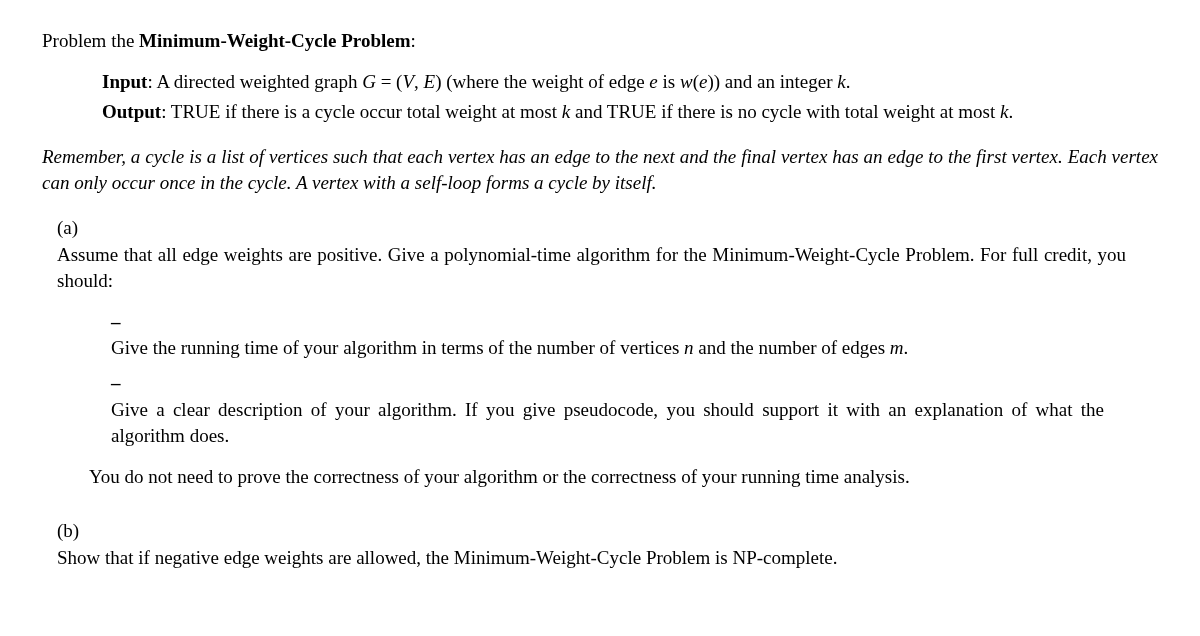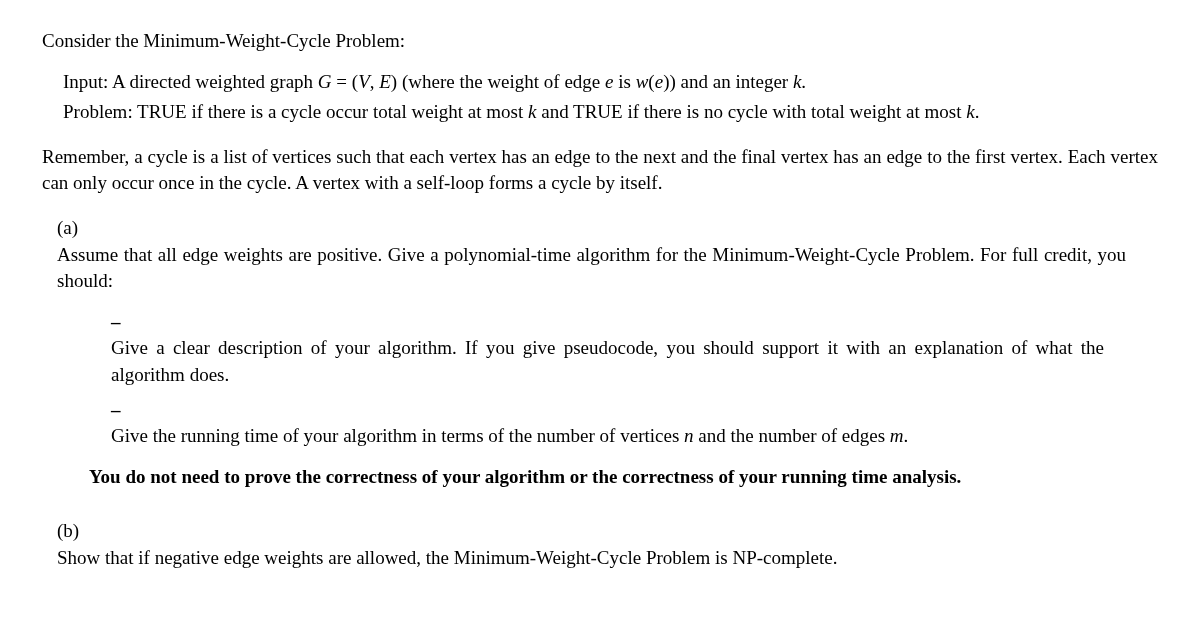--- a/index.html
+++ b/index.html
@@ -13,30 +13,31 @@
       line-height: 1.4;
       color: #000;
       background: #fff;
       padding: 28px 42px;
       width: 1200px;
     }
     .intro {
       margin-bottom: 14px;
     }
     .problem-def {
-      margin-left: 21px;
+      margin-left: 60px;
       margin-bottom: 18px;
     }
     .problem-def p {
       margin-bottom: 4px;
       text-align: justify;
     }
     .remember {
       margin-bottom: 18px;
       text-align: justify;
+      font-style: italic;
     }
     .part {
       margin-left: 15px;
       margin-bottom: 14px;
     }
     .part-label {
       display: inline-block;
       width: 28px;
       vertical-align: top;
     }
@@ -63,63 +64,63 @@
     }
     .bullet-text {
       display: inline-block;
       width: calc(100% - 22px);
       vertical-align: top;
     }
     .bold-note {
       margin-left: 32px;
       margin-top: 6px;
       margin-bottom: 14px;
-      font-weight: bold;
+      font-weight: normal;
       text-align: justify;
     }
     .math-i {
       font-style: italic;
       font-family: 'Times New Roman', serif;
     }
     b {
-      font-weight: normal;
+      font-weight: bold;
     }
   </style>
 </head>
 <body>
 
 <p class="intro">
-  <span>Consider the </span><b>Minimum-Weight-Cycle Problem</b><span>:</span>
+  <span>Problem the </span><b>Minimum-Weight-Cycle Problem</b><span>:</span>
 </p>
 
 <div class="problem-def">
   <p>
     <b>Input</b><span>: A directed weighted graph </span><span class="math-i">G</span><span> = (</span><span class="math-i">V</span><span>, </span><span class="math-i">E</span><span>) (where the weight of edge </span><span class="math-i">e</span><span> is </span><span class="math-i">w</span><span>(</span><span class="math-i">e</span><span>)) and an integer </span><span class="math-i">k</span><span>.</span>
   </p>
   <p>
-    <b>Problem</b><span>: TRUE if there is a cycle occur total weight at most </span><span class="math-i">k</span><span> and TRUE if there is no cycle with total weight at most </span><span class="math-i">k</span><span>.</span>
+    <b>Output</b><span>: TRUE if there is a cycle occur total weight at most </span><span class="math-i">k</span><span> and TRUE if there is no cycle with total weight at most </span><span class="math-i">k</span><span>.</span>
   </p>
 </div>
 
 <p class="remember">Remember, a cycle is a list of vertices such that each vertex has an edge to the next and the final vertex has an edge to the first vertex. Each vertex can only occur once in the cycle. A vertex with a self-loop forms a cycle by itself.</p>
 
 <div class="part">
   <span class="part-label">(a)</span>
   <span class="part-body">
     <span>Assume that all edge weights are positive. Give a polynomial-time algorithm for the Minimum-Weight-Cycle Problem. For full credit, you should:</span>
     <div class="bullets">
       <div class="bullet">
         <span class="bullet-marker">–</span>
-        <span class="bullet-text">Give a clear description of your algorithm. If you give pseudocode, you should support it with an explanation of what the algorithm does.</span>
+        <span class="bullet-text">
+          <span>Give the running time of your algorithm in terms of the number of vertices </span><span class="math-i">n</span><span> and the number of edges </span><span class="math-i">m</span><span>.</span>
+        </span>
       </div>
       <div class="bullet">
         <span class="bullet-marker">–</span>
-        <span class="bullet-text">
-          <span>Give the running time of your algorithm in terms of the number of vertices </span><span class="math-i">n</span><span> and the number of edges </span><span class="math-i">m</span><span>.</span>
-        </span>
+        <span class="bullet-text">Give a clear description of your algorithm. If you give pseudocode, you should support it with an explanation of what the algorithm does.</span>
       </div>
     </div>
     <div class="bold-note">You do not need to prove the correctness of your algorithm or the correctness of your running time analysis.</div>
   </span>
 </div>
 
 <div class="part">
   <span class="part-label">(b)</span>
   <span class="part-body">Show that if negative edge weights are allowed, the Minimum-Weight-Cycle Problem is NP-complete.</span>
 </div>

